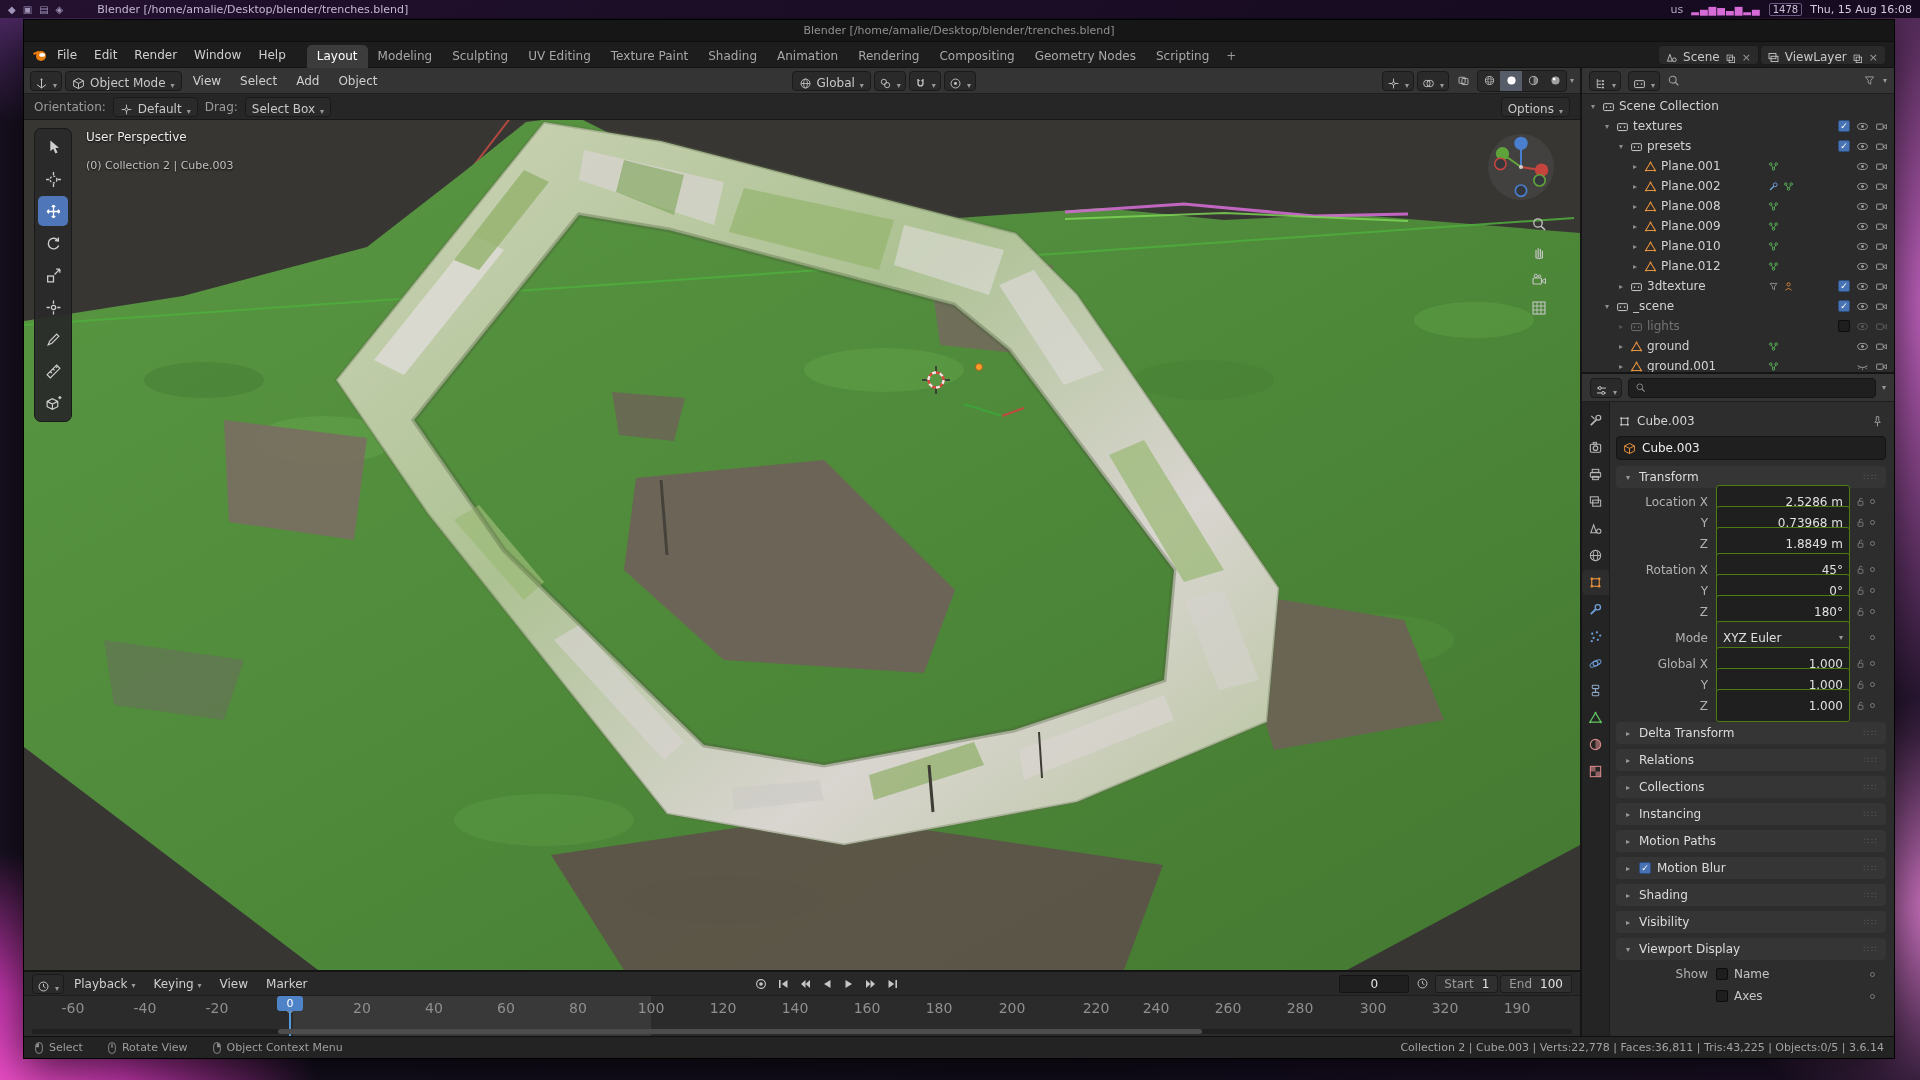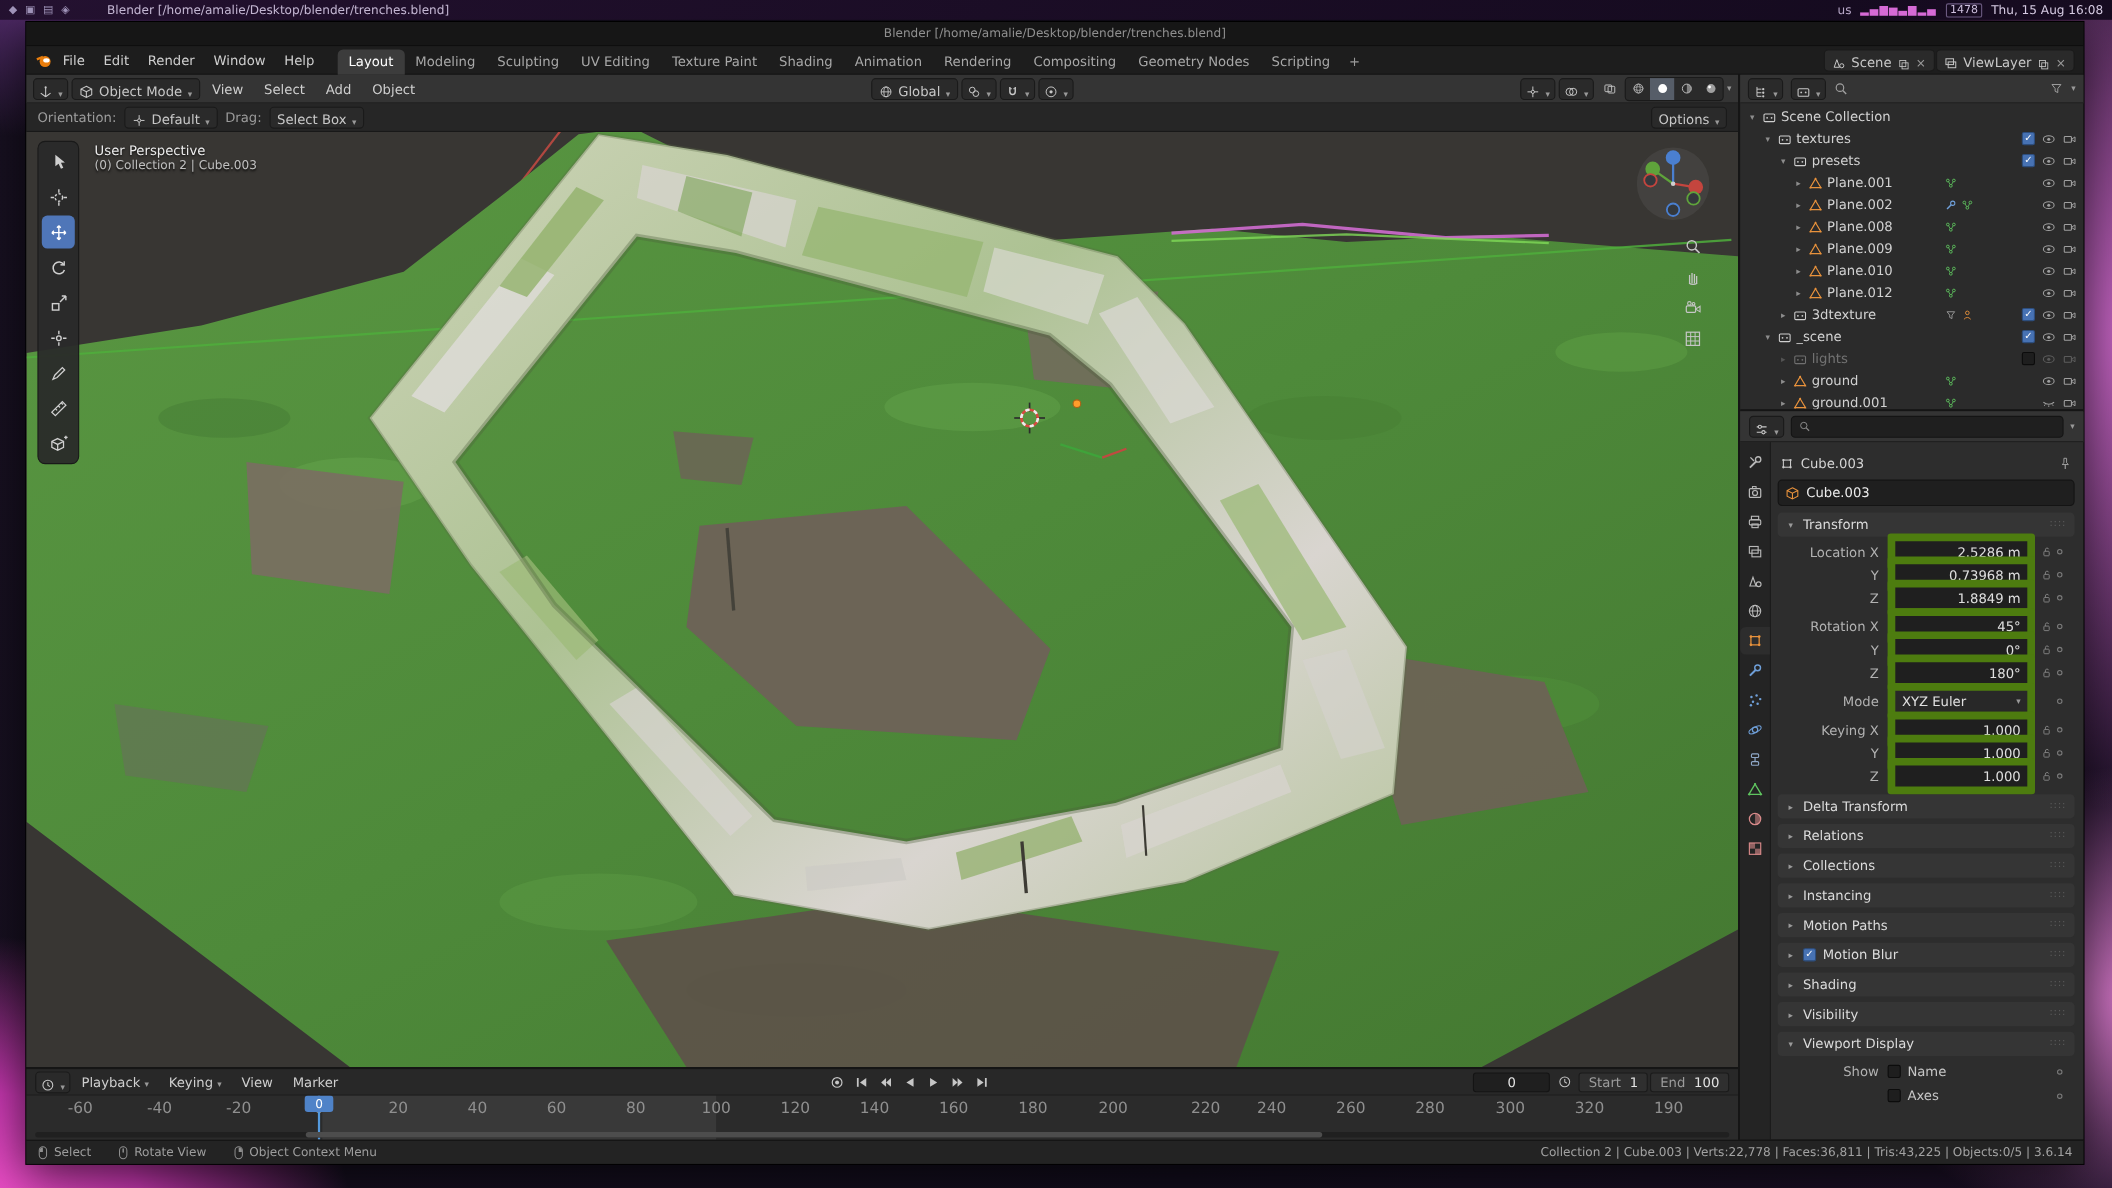--- a/index.html
+++ b/index.html
@@ -41,21 +41,21 @@
 .maincol{flex:1;display:flex;flex-direction:column;min-width:0}
 .vph{height:26px;background:#343434;display:flex;align-items:center;gap:3px;padding:0 6px;
  border-bottom:1px solid #1f1f1f}
 .vpt{height:26px;background:#262626;display:flex;align-items:center;gap:7px;padding:0 10px;
  border-bottom:1px solid #181818}
 .tslabel{color:#9c9c9c}
 .region{flex:1;position:relative;background:#383633;overflow:hidden}
 .region .scene{position:absolute;inset:0;width:100%;height:100%}
 .ovl{position:absolute;left:62px;top:10px;z-index:2;text-shadow:0 1px 2px rgba(0,0,0,.85)}
 .ovl .l1{font-size:12px;color:#ececec}
-.ovl .l2{font-size:11px;color:#c0c0c0;margin-top:0}
+.ovl .l2{font-size:11px;color:#c0c0c0;margin-top:15px}
 .tools{position:absolute;left:10px;top:8px;width:38px;background:rgba(41,41,41,.94);
  border:1px solid #191919;border-radius:7px;padding:3px;display:flex;flex-direction:column;gap:2px;z-index:3}
 .tool{width:30px;height:30px;border-radius:5px;display:flex;align-items:center;justify-content:center;color:#cfcfcf}
 .tool.active{background:#4f76b8;color:#fff}
 .tool svg{width:17px;height:17px}
 .navgizmo{position:absolute;top:12px;right:24px;width:70px;height:70px;z-index:3}
 .sideicons{position:absolute;top:96px;right:33px;display:flex;flex-direction:column;gap:12px;z-index:3;color:#c6c6c6}
 .sideicons svg{width:16px;height:16px}
 .iconbtn{display:inline-flex;align-items:center;justify-content:center;width:22px;height:20px;
  border-radius:3px;color:#c0c0c0}
@@ -119,21 +119,21 @@
 .crumb{display:flex;align-items:center;gap:6px;height:22px;color:#d5d5d5;padding:0 2px}
 .namebox{height:24px;background:#1f1f1f;border:1px solid #141414;border-radius:4px;display:flex;
  align-items:center;gap:6px;padding:0 6px;margin:4px 0 6px;color:#ececec}
 .phead{height:22px;display:flex;align-items:center;gap:6px;background:#353535;border-radius:4px;
  padding:0 7px;margin:5px 0 4px;color:#dcdcdc}
 .caret{width:10px;font-size:8px;color:#9a9a9a;text-align:center}
 .grip{margin-left:auto;color:#5c5c5c;font-size:9px;letter-spacing:2px}
 .fgroup{margin-bottom:7px}
 .fieldrow{display:flex;align-items:center;height:19px;margin-bottom:2px}
 .flabel{width:100px;text-align:right;padding-right:8px;color:#b2b2b2;white-space:nowrap}
-.fbox{flex:1;height:33px;background:#1f1f1f;border:7px solid #4d7c0f;border-radius:3px;display:flex;
+.fbox{flex:1;height:33px;background:#1f1f1f;border:1px solid #4d7c0f;border-radius:3px;display:flex;
  align-items:center;justify-content:flex-end;padding:0 6px;color:#e0e0e0}
 .fbox.dd{justify-content:space-between;background:#282828}
 .ficons{width:36px;display:flex;align-items:center;gap:4px;padding-left:5px;color:#878787}
 .dotb{width:5px;height:5px;border:1px solid #7a7a7a;border-radius:50%}
 .vd-row{display:flex;align-items:center;height:20px;margin-bottom:2px}
 .vd-row .chklbl{display:flex;align-items:center;gap:6px;color:#c6c6c6;flex:1}
 </style>
 </head>
 <body>
 
@@ -1277,21 +1277,21 @@
                 </span>
                 <span class="ficons">
                     <span style="width:11px"></span>
                     <span class="dotb"></span>
                   </span>
               </div>
             </div>
 
             <div class="fgroup">
               <div class="fieldrow">
-                <span class="flabel">Keying X</span>
+                <span class="flabel">Global X</span>
                 <span class="fbox">1.000</span>
                 <span class="ficons">
                     <svg class="ic11">
                       <use href="#i-lock"></use>
                     </svg>
                     <span class="dotb"></span>
                   </span>
               </div>
               <div class="fieldrow">
                 <span class="flabel">Y</span>

